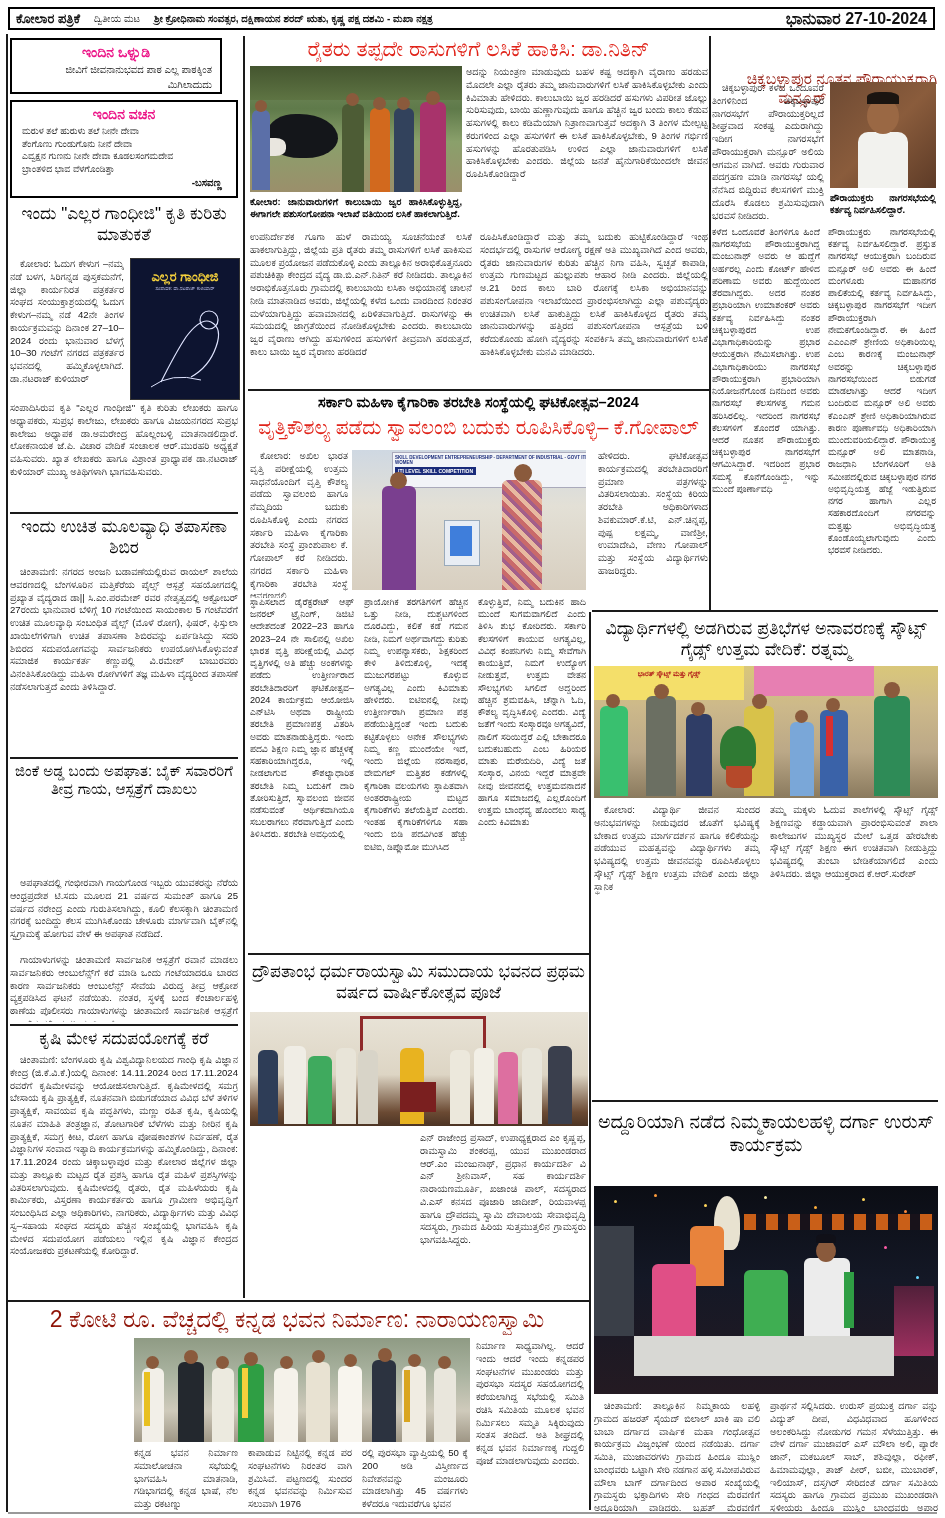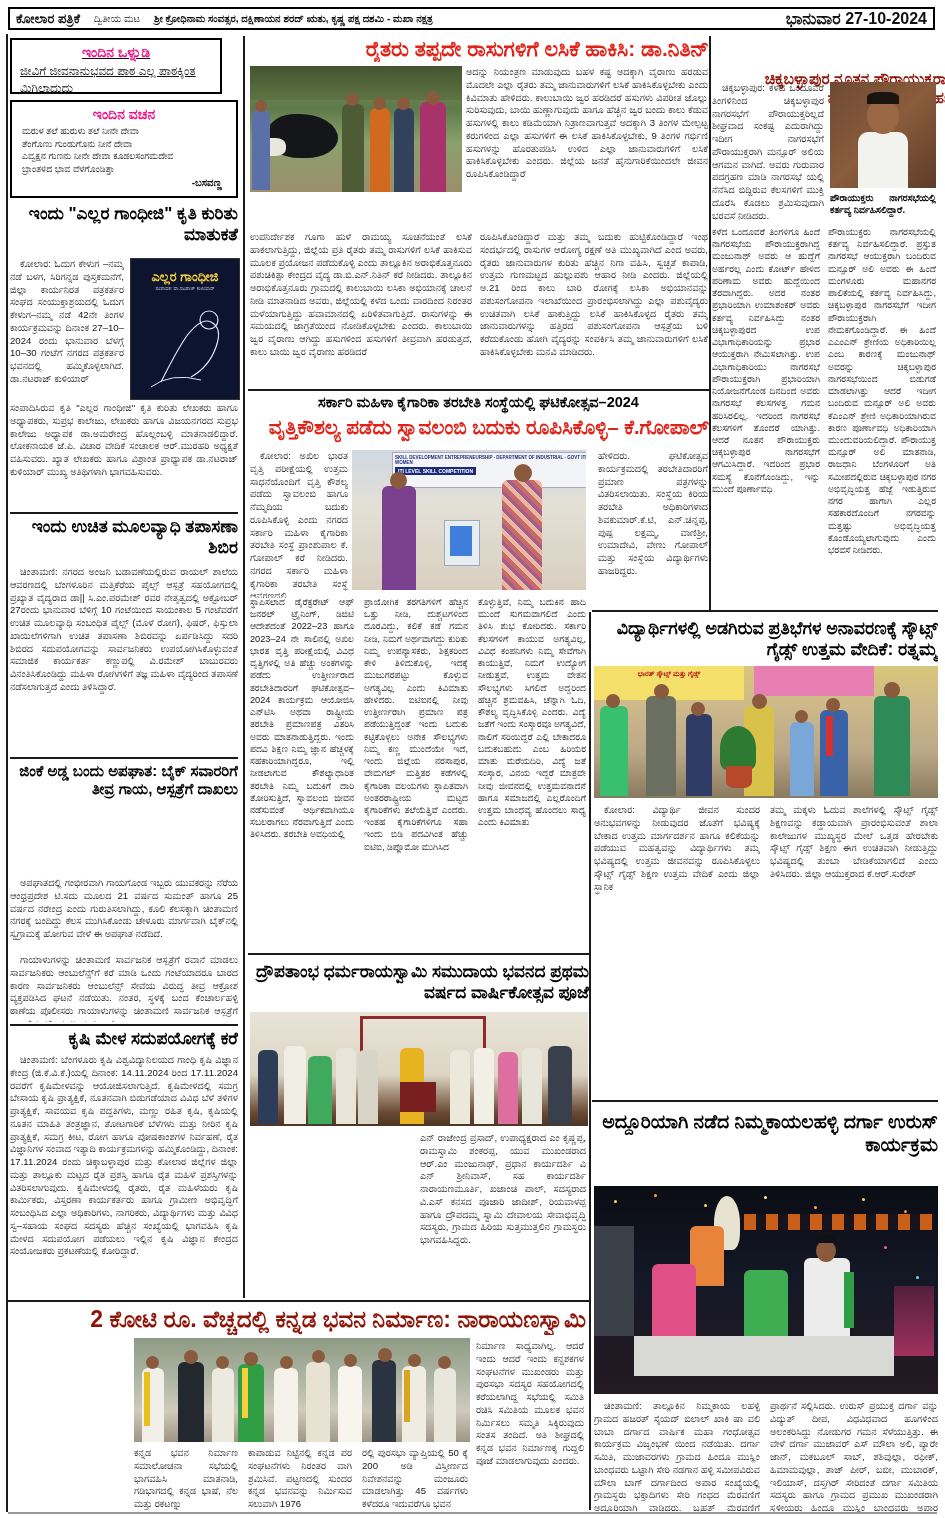--- a/index.html
+++ b/index.html
@@ -3,27 +3,27 @@
 <meta charset="utf-8">
 <style>
   html,body{margin:0;padding:0;background:#e8e8e4;font-family:"Liberation Sans",sans-serif;}
   #page{position:relative;width:945px;height:1518px;background:#ffffff;margin:0 auto;overflow:hidden;color:#111;}
   .abs{position:absolute;}
   .vrule{position:absolute;width:1.5px;background:#1a1a1a;}
   .hrule{position:absolute;height:1.5px;background:#1a1a1a;}
   .body-text{font-size:9.6px;line-height:1.33;text-align:justify;color:#141414;overflow:hidden;}
   .body-text.small{font-size:9.2px;}
   .lead-indent{text-indent:10px;}
-  .headline{font-weight:bold;text-align:right;color:#000;line-height:1.22;overflow:hidden;}
+  .headline{font-weight:normal;text-align:center;color:#000;line-height:1.22;overflow:hidden;}
   .red{color:#e02319;}
   .maroon{color:#8f1408;}
   .pink{color:#ec1387;}
   .box{position:absolute;border:2px solid #000;background:#fff;}
   .box-title{font-weight:bold;text-align:center;font-size:14px;padding-top:4px;}
-  .box-body{font-size:12px;text-align:left;line-height:1.45;padding:2px 8px;}
+  .box-body{font-size:10px;text-align:right;line-height:1.45;padding:2px 8px;}
   .attrib{text-align:right;font-weight:bold;font-size:10px;padding-right:14px;}
   .caption{font-weight:bold;font-size:9.3px;line-height:1.3;text-align:justify;color:#000;overflow:hidden;}
   .photo{position:absolute;overflow:hidden;background:#b8b4a8;}
   .photo .sh{position:absolute;}
   
   #header-bar{position:absolute;left:8px;top:7px;width:927px;height:23px;border:2px solid #000;box-sizing:border-box;display:flex;align-items:center;padding:0 6px;gap:14px;}
   #header-bar .mast{font-weight:bold;font-size:13px;}
   #header-bar .alm{font-size:10px;font-weight:bold;}
   #header-bar .date{margin-left:auto;font-weight:bold;font-size:16px;}
   
@@ -54,21 +54,21 @@
     <span class="alm">ಶ್ರೀ ಕ್ರೋಧಿನಾಮ ಸಂವತ್ಸರ, ದಕ್ಷಿಣಾಯನ ಶರದ್ ಋತು, ಕೃಷ್ಣ ಪಕ್ಷ ದಶಮಿ - ಮಖಾ ನಕ್ಷತ್ರ</span>
     <span class="date">ಭಾನುವಾರ 27-10-2024</span>
   </div>
 
   <div class="vrule" style="left:6px;top:34px;height:1478px;"></div>
   <div class="vrule" style="left:243px;top:36px;height:1262px;"></div>
   <div class="vrule" style="left:709px;top:36px;height:574px;"></div>
   <div class="vrule" style="left:589px;top:612px;height:898px;"></div>
   <div class="hrule" style="left:8px;top:1512px;width:929px;background:#999;"></div>
 
-  <div class="box" style="left:10px;top:38px;width:212px;height:56px;box-sizing:border-box;text-decoration:underline;">
+  <div class="box" style="left:10px;top:38px;width:212px;height:56px;box-sizing:border-box;">
     <div class="box-title pink">ಇಂದಿನ ಒಳ್ನುಡಿ</div>
     <div class="box-body">ಜೀವಿಗೆ ಜೀವನಾನುಭವದ ಪಾಠ ಎಲ್ಲ ಪಾಠಕ್ಕಿಂತ ಮಿಗಿಲಾದುದು</div>
   </div>
 
   <div class="box" style="left:10px;top:100px;width:228px;height:98px;box-sizing:border-box;">
     <div class="box-title pink">ಇಂದಿನ ವಚನ</div>
     <div class="box-body" style="text-align:left;font-size:9.3px;line-height:1.35;padding:2px 10px;">
       <div>ಮರುಳ ತಲೆ ಹುರುಳು ತಲೆ ನೀನೇ ದೇವಾ</div>
       <div>ತೆಂಗೊಣು ಗುಂಡುಗೊನು ನೀನೆ ದೇವಾ</div>
       <div>ಎವ್ವಕ್ಷನ ಗುಣನು ನೀನೇ ದೇವಾ ಕೂಡಲಸಂಗಮದೇವ</div>
@@ -112,20 +112,21 @@
     <div class="person" style="left:92px;top:38px;width:22px;height:88px;background:#4d5c35;"></div>
     <div class="person" style="left:120px;top:42px;width:20px;height:84px;background:#d2691e;"></div>
     <div class="person" style="left:144px;top:42px;width:20px;height:84px;background:#32425c;"></div>
     <div class="person" style="left:170px;top:36px;width:26px;height:90px;background:#a8336b;"></div>
     <div class="head" style="left:5px;top:34px;width:12px;height:12px;"></div>
     <div class="head" style="left:96px;top:27px;width:13px;height:13px;"></div>
     <div class="head" style="left:123px;top:31px;width:13px;height:13px;"></div>
     <div class="head" style="left:147px;top:31px;width:13px;height:13px;"></div>
     <div class="head" style="left:176px;top:25px;width:14px;height:14px;"></div>
   </div>
+  <div class="abs caption" style="left:250px;top:196px;width:212px;height:32px;">ಕೋಲಾರ: ಜಾನುವಾರುಗಳಿಗೆ ಕಾಲುಬಾಯಿ ಜ್ವರ ಹಾಕಿಸಿಕೊಳ್ಳುತ್ತಿದ್ದ, ಈಗಾಗಲೇ ಪಶುಸಂಗೋಪನಾ ಇಲಾಖೆ ವತಿಯಿಂದ ಲಸಿಕೆ ಹಾಕಲಾಗುತ್ತಿದೆ.</div>
   <div class="abs body-text" style="left:466px;top:66px;width:242px;height:162px;">ಅದನ್ನು ನಿಯಂತ್ರಣ ಮಾಡುವುದು ಬಹಳ ಕಷ್ಟ ಅದಕ್ಕಾಗಿ ವೈರಾಣು ಹರಡುವ ಮೊದಲೇ ಎಲ್ಲಾ ರೈತರು ತಮ್ಮ ಜಾನುವಾರುಗಳಿಗೆ ಲಸಿಕೆ ಹಾಕಿಸಿಕೊಳ್ಳಬೇಕು ಎಂದು ಕಿವಿಮಾತು ಹೇಳಿದರು. ಕಾಲುಬಾಯಿ ಜ್ವರ ಹರಡಿದರೆ ಹಸುಗಳು ವಿಪರೀತ ಜೊಲ್ಲು ಸುರಿಸುವುದು, ಬಾಯಿ ಹುಣ್ಣಾಗುವುದು ಹಾಗೂ ಹೆಚ್ಚಿನ ಜ್ವರ ಬಂದು ಕಾಲು ಕೆಡುವ ಹಸುಗಳಲ್ಲಿ ಕಾಲು ಕಡಿಮೆಯಾಗಿ ನಿತ್ರಾಣವಾಗುತ್ತವೆ ಅದಕ್ಕಾಗಿ 3 ತಿಂಗಳ ಮೇಲ್ಪಟ್ಟ ಕರುಗಳಿಂದ ಎಲ್ಲಾ ಹಸುಗಳಿಗೆ ಈ ಲಸಿಕೆ ಹಾಕಿಸಿಕೊಳ್ಳಬೇಕು, 9 ತಿಂಗಳ ಗರ್ಭಿಣಿ ಹಸುಗಳನ್ನು ಹೊರತುಪಡಿಸಿ ಉಳಿದ ಎಲ್ಲಾ ಜಾನುವಾರುಗಳಿಗೆ ಲಸಿಕೆ ಹಾಕಿಸಿಕೊಳ್ಳಬೇಕು ಎಂದರು. ಜಿಲ್ಲೆಯ ಜನತೆ ಹೈನುಗಾರಿಕೆಯಿಂದಲೇ ಜೀವನ ರೂಪಿಸಿಕೊಂಡಿದ್ದಾರೆ</div>
   <div class="abs body-text" style="left:250px;top:231px;width:222px;height:156px;">ಉಪನಿರ್ದೇಶಕ ಗೂಗಾ ಹುಳೆ ರಾಮಯ್ಯ ಸೂಚನೆಯಂತೆ ಲಸಿಕೆ ಹಾಕಲಾಗುತ್ತಿದ್ದು, ಜಿಲ್ಲೆಯ ಪ್ರತಿ ರೈತರು ತಮ್ಮ ರಾಸುಗಳಿಗೆ ಲಸಿಕೆ ಹಾಕಿಸುವ ಮೂಲಕ ಪ್ರಯೋಜನ ಪಡೆದುಕೊಳ್ಳಿ ಎಂದು ತಾಲ್ಲೂಕಿನ ಅರಾಭಿಕೊತ್ತನೂರು ಪಶುಚಿಕಿತ್ಸಾ ಕೇಂದ್ರದ ವೈದ್ಯ ಡಾ.ಬಿ.ಎನ್.ನಿತಿನ್ ಕರೆ ನೀಡಿದರು. ತಾಲ್ಲೂಕಿನ ಅರಾಭಿಕೊತ್ತನೂರು ಗ್ರಾಮದಲ್ಲಿ ಕಾಲುಬಾಯಿ ಲಸಿಕಾ ಅಭಿಯಾನಕ್ಕೆ ಚಾಲನೆ ನೀಡಿ ಮಾತನಾಡಿದ ಅವರು, ಜಿಲ್ಲೆಯಲ್ಲಿ ಕಳೆದ ಒಂದು ವಾರದಿಂದ ನಿರಂತರ ಮಳೆಯಾಗುತ್ತಿದ್ದು ಹವಾಮಾನದಲ್ಲಿ ಏರಿಳಿತವಾಗುತ್ತಿದೆ. ರಾಸುಗಳನ್ನು ಈ ಸಮಯದಲ್ಲಿ ಜಾಗ್ರತೆಯಿಂದ ನೋಡಿಕೊಳ್ಳಬೇಕು ಎಂದರು. ಕಾಲುಬಾಯಿ ಜ್ವರ ವೈರಾಣು ಆಗಿದ್ದು ಹಸುಗಳಿಂದ ಹಸುಗಳಿಗೆ ತೀವ್ರವಾಗಿ ಹರಡುತ್ತದೆ, ಕಾಲು ಬಾಯಿ ಜ್ವರ ವೈರಾಣು ಹರಡಿದರೆ</div>
   <div class="abs body-text" style="left:480px;top:231px;width:228px;height:156px;">ರೂಪಿಸಿಕೊಂಡಿದ್ದಾರೆ ಮತ್ತು ತಮ್ಮ ಬದುಕು ಹುಟ್ಟಿಕೊಂಡಿದ್ದಾರೆ ಇಂಥ ಸಂದರ್ಭದಲ್ಲಿ ರಾಸುಗಳ ಆರೋಗ್ಯ ರಕ್ಷಣೆ ಅತಿ ಮುಖ್ಯವಾಗಿದೆ ಎಂದ ಅವರು, ರೈತರು ಜಾನುವಾರುಗಳ ಕುರಿತು ಹೆಚ್ಚಿನ ನಿಗಾ ವಹಿಸಿ, ಸ್ವಚ್ಛತೆ ಕಾಪಾಡಿ, ಉತ್ತಮ ಗುಣಮಟ್ಟದ ಹುಲ್ಲುಪಶು ಆಹಾರ ನೀಡಿ ಎಂದರು. ಜಿಲ್ಲೆಯಲ್ಲಿ ಅ.21 ರಿಂದ ಕಾಲು ಬಾರಿ ರೋಗಕ್ಕೆ ಲಸಿಕಾ ಅಭಿಯಾನವನ್ನು ಪಶುಸಂಗೋಪನಾ ಇಲಾಖೆಯಿಂದ ಪ್ರಾರಂಭಿಸಲಾಗಿದ್ದು ಎಲ್ಲಾ ಪಶುವೈದ್ಯರು ಉಚಿತವಾಗಿ ಲಸಿಕೆ ಹಾಕುತ್ತಿದ್ದು ಲಸಿಕೆ ಹಾಕಿಸಿಕೊಳ್ಳದ ರೈತರು ತಮ್ಮ ಜಾನುವಾರುಗಳನ್ನು ಹತ್ತಿರದ ಪಶುಸಂಗೋಪನಾ ಆಸ್ಪತ್ರೆಯ ಬಳಿ ಕರೆದುಕೊಂಡು ಹೋಗಿ ವೈದ್ಯರನ್ನು ಸಂಪರ್ಕಿಸಿ ತಮ್ಮ ಜಾನುವಾರುಗಳಿಗೆ ಲಸಿಕೆ ಹಾಕಿಸಿಕೊಳ್ಳಬೇಕು ಮನವಿ ಮಾಡಿದರು.</div>
   <div class="hrule" style="left:248px;top:389px;width:461px;"></div>
 
   <div class="abs strap" style="left:248px;top:394px;width:461px;height:20px;font-size:14.5px;">ಸರ್ಕಾರಿ ಮಹಿಳಾ ಕೈಗಾರಿಕಾ ತರಬೇತಿ ಸಂಸ್ಥೆಯಲ್ಲಿ ಘಟಿಕೋತ್ಸವ–2024</div>
   <div class="abs headline red" style="left:248px;top:415px;width:461px;height:28px;font-size:20px;">ವೃತ್ತಿಕೌಶಲ್ಯ ಪಡೆದು ಸ್ವಾವಲಂಬಿ ಬದುಕು ರೂಪಿಸಿಕೊಳ್ಳಿ– ಕೆ.ಗೋಪಾಲ್</div>
   <div class="abs body-text lead-indent" style="left:250px;top:450px;width:98px;height:148px;">ಕೋಲಾರ: ಅಖಿಲ ಭಾರತ ವೃತ್ತಿ ಪರೀಕ್ಷೆಯಲ್ಲಿ ಉತ್ತಮ ಸಾಧನೆಯೊಂದಿಗೆ ವೃತ್ತಿ ಕೌಶಲ್ಯ ಪಡೆದು ಸ್ವಾವಲಂಬಿ ಹಾಗೂ ನೆಮ್ಮದಿಯ ಬದುಕು ರೂಪಿಸಿಕೊಳ್ಳಿ ಎಂದು ನಗರದ ಸರ್ಕಾರಿ ಮಹಿಳಾ ಕೈಗಾರಿಕಾ ತರಬೇತಿ ಸಂಸ್ಥೆ ಪ್ರಾಂಶುಪಾಲ ಕೆ. ಗೋಪಾಲ್ ಕರೆ ನೀಡಿದರು. ನಗರದ ಸರ್ಕಾರಿ ಮಹಿಳಾ ಕೈಗಾರಿಕಾ ತರಬೇತಿ ಸಂಸ್ಥೆ ಆವರಣದಲ್ಲಿ</div>
   <div class="photo ph-iti" style="left:352px;top:450px;width:234px;height:140px;">
     <div class="bannerstrip" style="left:40px;top:2px;width:192px;height:30px;font-size:4.5px;padding:2px;">
@@ -186,21 +187,21 @@
     <div class="head" style="left:146px;top:18px;width:13px;height:13px;"></div>
     <div class="head" style="left:178px;top:12px;width:13px;height:13px;"></div>
     <div class="head" style="left:210px;top:16px;width:13px;height:13px;"></div>
     <div class="head" style="left:244px;top:10px;width:14px;height:14px;"></div>
     <div class="head" style="left:274px;top:16px;width:13px;height:13px;"></div>
     <div class="head" style="left:304px;top:18px;width:13px;height:13px;"></div>
   </div>
   <div class="abs body-text" style="left:134px;top:1447px;width:104px;height:66px;">ಕನ್ನಡ ಭವನ ನಿರ್ಮಾಣ ಸಮಾಲೋಚನಾ ಸಭೆಯಲ್ಲಿ ಭಾಗವಹಿಸಿ ಮಾತನಾಡಿ, ಗಡಿಭಾಗದಲ್ಲಿ ಕನ್ನಡ ಭಾಷೆ, ನೆಲ ಮತ್ತು ರಕಟಣ್ನು</div>
   <div class="abs body-text" style="left:248px;top:1447px;width:104px;height:66px;">ಕಾಪಾಡುವ ನಿಟ್ಟಿನಲ್ಲಿ ಕನ್ನಡ ಪರ ಸಂಘಟನೆಗಳು ನಿರಂತರ ವಾಗಿ ಶ್ರಮಿಸಿವೆ. ಪಟ್ಟಣದಲ್ಲಿ ಸುಂದರ ಕನ್ನಡ ಭವನವನ್ನು ನಿರ್ಮಿಸುವ ಸಲುವಾಗಿ 1976</div>
   <div class="abs body-text" style="left:362px;top:1447px;width:106px;height:66px;">ರಲ್ಲಿ ಪುರಸಭಾ ವ್ಯಾಪ್ತಿಯಲ್ಲಿ 50 ಕ್ಕೆ 200 ಅಡಿ ವಿಸ್ತೀರ್ಣದ ನಿವೇಶನವನ್ನು ಮಂಜೂರು ಮಾಡಲಾಗಿತ್ತು 45 ವರ್ಷಗಳು ಕಳೆದರೂ ಇದುವರೆಗೂ ಭವನ</div>
-  <div class="abs body-text" style="left:476px;top:1340px;width:108px;height:172px;">ನಿರ್ಮಾಣ ಸಾಧ್ಯವಾಗಿಲ್ಲ. ಆದರೆ ಇಂದು ಆದರೆ ಇಂದು ಕನ್ದಶಕಗಳ ಸಂಘಟನೆಗಳ ಮುಖಂಡರು ಮತ್ತು ಪುರಸಭಾ ಸದಸ್ಯರ ಸಹಯೋಗದಲ್ಲಿ ಕರೆಯಲಾಗಿದ್ದ ಸಭೆಯಲ್ಲಿ ಸಮಿತಿ ರಚಿಸಿ ಸಮಿತಿಯ ಮೂಲಕ ಭವನ ನಿರ್ಮಿಸಲು ಸಮ್ಮತಿ ಸಿಕ್ಕಿರುವುದು ಸಂತಸ ತಂದಿದೆ. ಅತಿ ಶೀಘ್ರದಲ್ಲಿ ಕನ್ನಡ ಭವನ ನಿರ್ಮಾಣಕ್ಕ ಗುದ್ದಲಿ ಪೂಜೆ ಮಾಡಲಾಗುವುದು ಎಂದರು.</div>
+  <div class="abs body-text" style="left:476px;top:1340px;width:108px;height:172px;">ನಿರ್ಮಾಣ ಸಾಧ್ಯವಾಗಿಲ್ಲ. ಆದರೆ ಇಂದು ಆದರೆ ಇಂದು ಕನ್ನಡಪರ ಸಂಘಟನೆಗಳ ಮುಖಂಡರು ಮತ್ತು ಪುರಸಭಾ ಸದಸ್ಯರ ಸಹಯೋಗದಲ್ಲಿ ಕರೆಯಲಾಗಿದ್ದ ಸಭೆಯಲ್ಲಿ ಸಮಿತಿ ರಚಿಸಿ ಸಮಿತಿಯ ಮೂಲಕ ಭವನ ನಿರ್ಮಿಸಲು ಸಮ್ಮತಿ ಸಿಕ್ಕಿರುವುದು ಸಂತಸ ತಂದಿದೆ. ಅತಿ ಶೀಘ್ರದಲ್ಲಿ ಕನ್ನಡ ಭವನ ನಿರ್ಮಾಣಕ್ಕ ಗುದ್ದಲಿ ಪೂಜೆ ಮಾಡಲಾಗುವುದು ಎಂದರು.</div>
 
   <div class="abs headline maroon" style="left:729px;top:34px;width:226px;height:44px;font-size:15.5px;margin-top:36px;">ಚಿಕ್ಕಬಳ್ಳಾಪುರ ನೂತನ ಪೌರಾಯುಕ್ತರಾಗಿ ಮನ್ಸೂರ್ ಅಲಿ ಪದಗ್ರಹಣ</div>
   <div class="abs body-text lead-indent" style="left:712px;top:82px;width:112px;height:138px;">ಚಿಕ್ಕಬಳ್ಳಾಪುರ: ಕಳೆದ ಒಂದೂವರೆ ತಿಂಗಳಿನಿಂದ ಚಿಕ್ಕಬಳ್ಳಾಪುರ ನಾಗರಸಭೆಗೆ ಪೌರಾಯುಕ್ತರಿಲ್ಲದೆ ಶೀಘ್ರವಾದ ಸಂಕಷ್ಟ ಎದುರಾಗಿದ್ದು ಇದೀಗ ನಾಗರಸಭೆಗೆ ಪೌರಾಯುಕ್ತರಾಗಿ ಮನ್ಸೂರ್ ಅಲಿಯ ಆಗಮನ ವಾಗಿದೆ. ಅವರು ಗುರುವಾರ ಪದಗ್ರಹಣ ಮಾಡಿ ನಾಗರಸಭೆ ಯಲ್ಲಿ ನೆನೆಸಿದ ಬಿದ್ದಿರುವ ಕೆಲಸಗಳಿಗೆ ಮುಕ್ತಿ ದೊರೆಸಿ ಕೊಡಲು ಶ್ರಮಿಸುವುದಾಗಿ ಭರವಸೆ ನೀಡಿದರು.</div>
   <div class="photo ph-port" style="left:830px;top:82px;width:106px;height:106px;">
     <div class="sh" style="left:28px;top:50px;width:50px;height:56px;background:#f2f2ee;border-radius:10px 10px 0 0;"></div>
     <div class="head" style="left:37px;top:16px;width:32px;height:36px;background:#9a6844;"></div>
     <div class="sh" style="left:37px;top:10px;width:32px;height:12px;background:#1a1410;border-radius:40% 40% 0 0;"></div>
   </div>
   <div class="abs caption" style="left:830px;top:192px;width:106px;height:30px;">ಪೌರಾಯುಕ್ತರು ನಾಗರಸಭೆಯಲ್ಲಿ ಕರ್ತವ್ಯ ನಿರ್ವಹಿಸಲಿದ್ದಾರೆ.</div>
   <div class="abs body-text small" style="left:712px;top:226px;width:108px;height:380px;">ಕಳೆದ ಒಂದೂವರೆ ತಿಂಗಳಿಗೂ ಹಿಂದೆ ನಾಗರಸಭೆಯ ಪೌರಾಯುಕ್ತರಾಗಿದ್ದ ಮಂಜುನಾಥ್ ಅವರು ಆ ಹುದ್ದೆಗೆ ಅರ್ಹರಲ್ಲ ಎಂದು ಕೋರ್ಟ್ ಹೇಳಿದ ಪರಿಣಾಮ ಅವರು ಹುದ್ದೆಯಿಂದ ತೆರವಾಗಿದ್ದರು. ಅದರ ನಂತರ ಪ್ರಭಾರಿಯಾಗಿ ಉಮಾಶಂಕರ್ ಅವರು ಕರ್ತವ್ಯ ನಿರ್ವಹಿಸಿದ್ದು ನಂತರ ಚಿಕ್ಕಬಳ್ಳಾಪುರದ ಉಪ ವಿಭಾಗಾಧಿಕಾರಿಯನ್ನು ಪ್ರಭಾರ ಆಯುಕ್ತರಾಗಿ ನೇಮಿಸಲಾಗಿತ್ತು. ಉಪ ವಿಭಾಗಾಧಿಕಾರಿಯು ನಾಗರಸಭೆ ಪೌರಾಯುಕ್ತರಾಗಿ ಪ್ರಭಾರಿಯಾಗಿ ನಿಯೋಜನೆಗೊಂಡ ದಿನದಿಂದ ಅವರು ನಾಗರಸಭೆ ಕೆಲಸಗಳತ್ತ ಗಮನ ಹರಿಸಿರಲಿಲ್ಲ. ಇದರಿಂದ ನಾಗರಸಭೆ ಕೆಲಸಗಳಿಗೆ ತೊಂದರೆ ಯಾಗಿತ್ತು. ಆದರೆ ನೂತನ ಪೌರಾಯುಕ್ತರು ಚಿಕ್ಕಬಳ್ಳಾಪುರ ನಾಗರಸಭೆಗೆ ಆಗಮಿಸಿದ್ದಾರೆ. ಇದರಿಂದ ಪ್ರಭಾರ ಸಮಸ್ಯೆ ಕೊನೆಗೊಂಡಿದ್ದು, ಇನ್ನು ಮುಂದೆ ಪೂರ್ಣಾವಧಿ</div>

